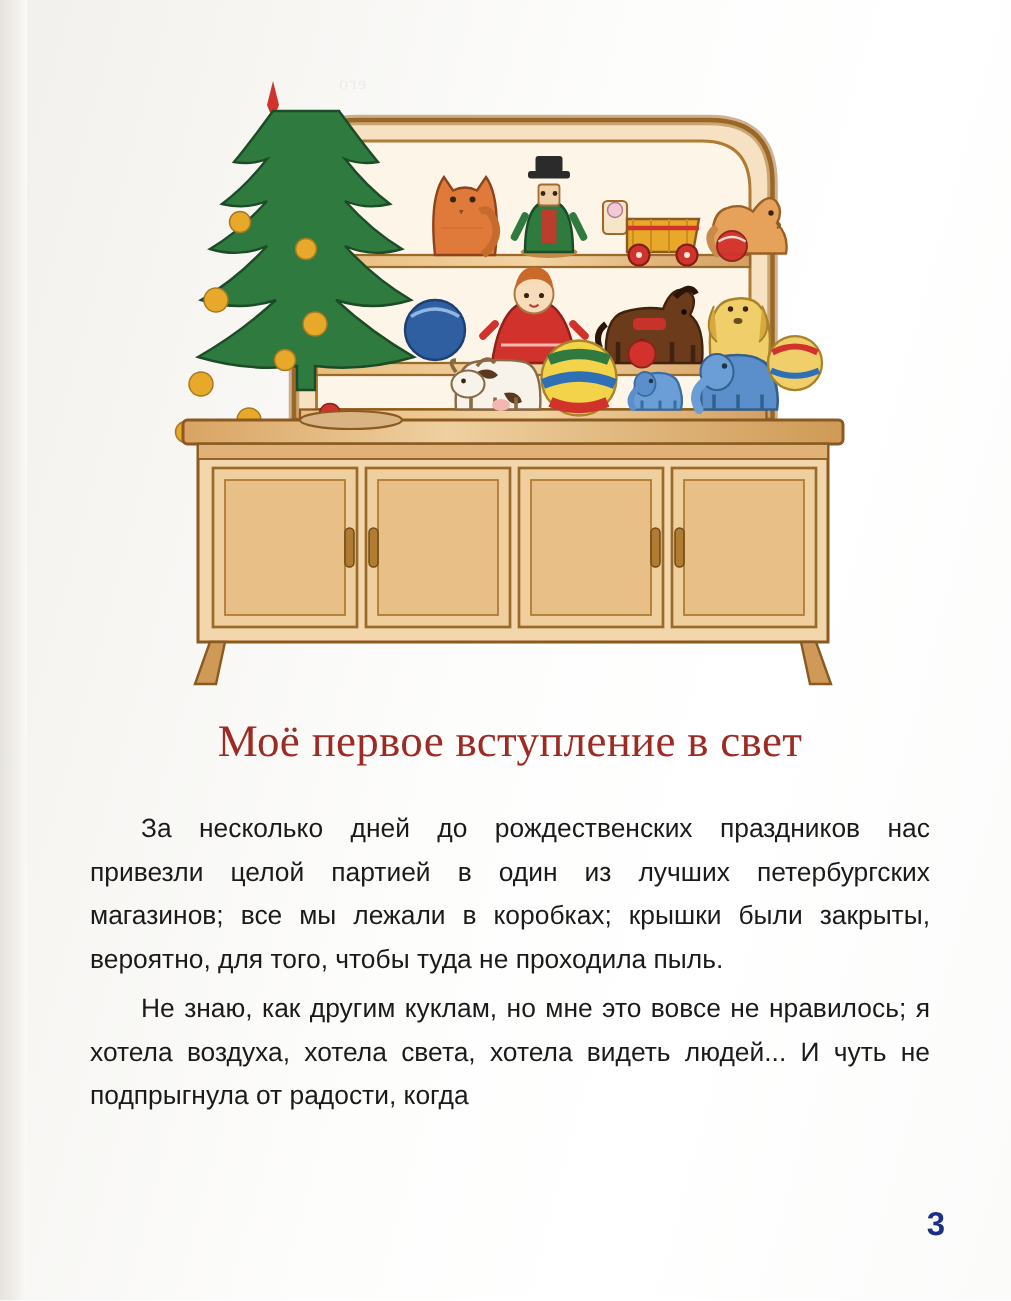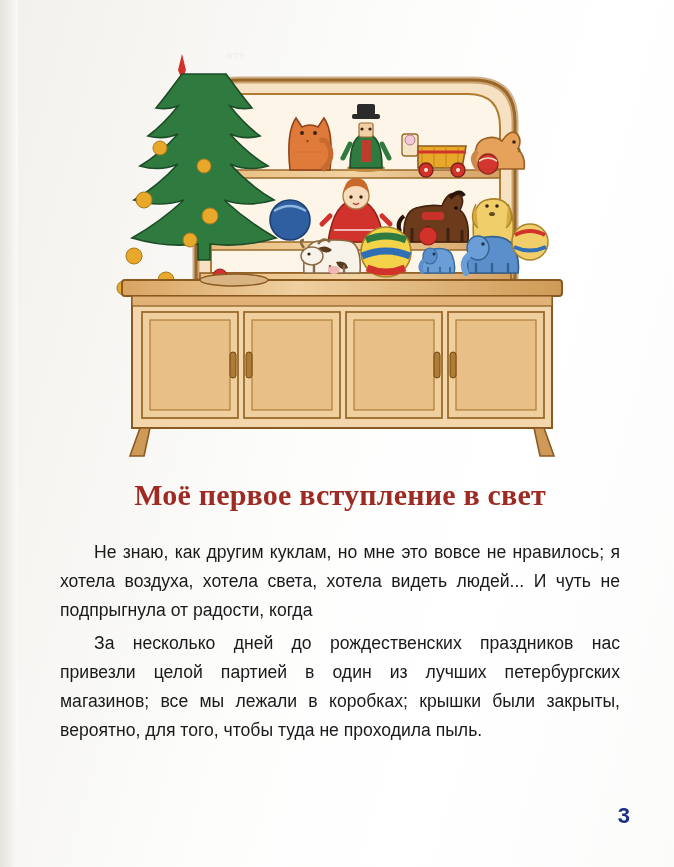--- a/index.html
+++ b/index.html
@@ -67,21 +67,21 @@
     color: #3c4fa0;
     font-family: "Liberation Sans", sans-serif;
     font-size: 23px;
     letter-spacing: 0.3px;
     margin: 0 0 12px 0;
   }
   .chapter-title {
     text-align: center;
     color: #9d2b23;
     font-family: "Liberation Serif", serif;
-    font-weight: bold;
+    font-weight: normal;
     font-size: 30px;
     letter-spacing: 0.2px;
     margin: 0 0 26px 0;
   }
   .body-par {
     font-family: "Liberation Sans", sans-serif;
     font-size: 17.6px;
     line-height: 29px;
     color: #1a1a1a;
     text-align: justify;
@@ -324,19 +324,19 @@
         <path d="M62 398 l-10 28 l14 0 l6 -28z" fill="#cf9a58" stroke="#8a5a21" stroke-width="1.6"></path>
         <path d="M466 398 l10 28 l-14 0 l-6 -28z" fill="#cf9a58" stroke="#8a5a21" stroke-width="1.6"></path>
 
         <ellipse cx="156" cy="250" rx="34" ry="6" fill="#d9b482" stroke="#8a5a21" stroke-width="1.4"></ellipse>
       </g>
     </svg>
   </div>
 
   <div class="text-block">
     <h1 class="chapter-title">Моё первое вступление в свет</h1>
+    <p class="body-par">За несколько дней до рождественских праздников нас привезли целой партией в один из лучших петербургских магазинов; все мы лежали в коробках; крышки были закрыты, вероятно, для того, чтобы туда не проходила пыль.</p>
     <p class="body-par last">Не знаю, как другим куклам, но мне это вовсе не нравилось; я хотела воздуха, хотела света, хотела видеть людей... И чуть не подпрыгнула от радости, когда</p>
-    <p class="body-par">За несколько дней до рождественских праздников нас привезли целой партией в один из лучших петербургских магазинов; все мы лежали в коробках; крышки были закрыты, вероятно, для того, чтобы туда не проходила пыль.</p>
   </div>
 
   <div class="page-number">3</div>
 
 </div>
 
 </body></html>

